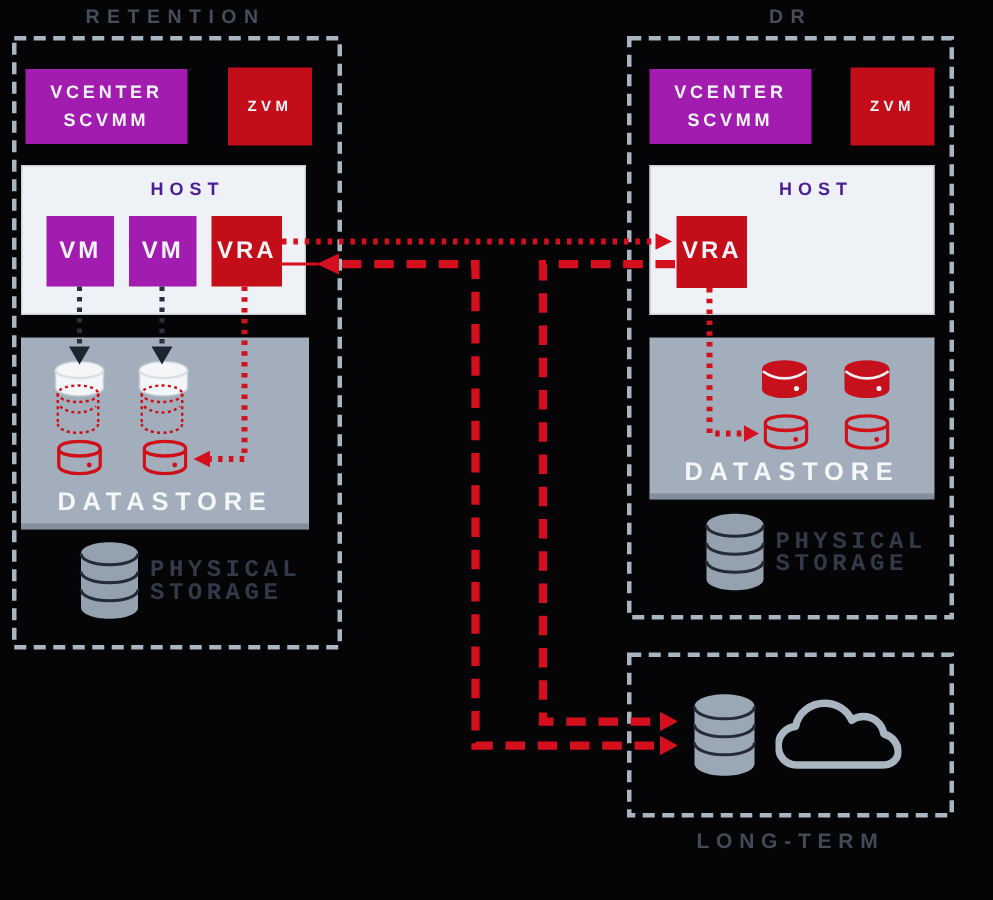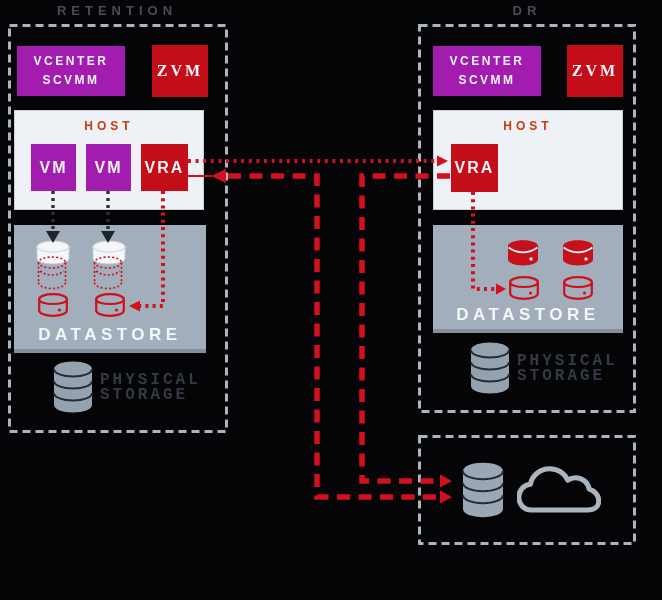--- a/index.html
+++ b/index.html
@@ -10,24 +10,24 @@
   #borders{z-index:0;}
   #lines{z-index:3;}
   .site{position:absolute;z-index:1;}
   .section-label{position:absolute;z-index:1;text-align:center;color:#454e5a;
                  font-size:13px;letter-spacing:5px;}
   .box{position:absolute;display:flex;align-items:center;justify-content:center;
        text-align:center;color:#f2f4f7;}
   .slate{background:#a21caf;}
   .red{background:#c30d18;}
   .mgmt{font-size:12px;letter-spacing:2.5px;line-height:19px;}
-  .zvm{font-size:16px;letter-spacing:3px;font-family:Liberation Serif, serif;}
+  .zvm{font-size:10px;letter-spacing:3px;}
   .host{background:#eef1f5;border:1px solid #c9d1d9;}
   .host-label{position:absolute;top:8px;left:0;width:100%;text-align:center;
-              color:#c2410c;font-size:12px;letter-spacing:4px;}
+              color:#4c1d95;font-size:12px;letter-spacing:4px;padding-left:16px;}
   .vmbox{font-size:16px;letter-spacing:2px;}
   .datastore{background:#a2aebb;box-shadow:inset 0 -4px 0 rgba(40,50,62,.25);}
   .ds-label{position:absolute;left:0;bottom:8px;width:100%;text-align:center;
             color:#f4f6f8;font-size:17px;letter-spacing:4.5px;}
   .phys-text{color:#313a46;font-size:16px;letter-spacing:3px;line-height:15px;font-family:Liberation Mono, monospace;}
   .ltr-label{line-height:18px;font-size:14px;letter-spacing:4.5px;color:#414a56;}
   .icon{position:absolute;}
 </style>
 </head>
 <body>
@@ -197,21 +197,21 @@
         <path d="M2,10 C2,14.8 11,18.2 22,18.2 C33,18.2 42,14.8 42,10"></path>
         <path d="M2,22 C2,26.8 11,30.2 22,30.2 C33,30.2 42,26.8 42,22"></path>
         <path d="M2,34 C2,38.8 11,42.2 22,42.2 C33,42.2 42,38.8 42,34"></path>
       </g>
     </svg>
     <svg class="icon" style="left:99px;top:29px;" width="84" height="52" viewBox="0 0 84 52">
       <path d="M14,46 C6.8,46 1.8,40.2 1.8,33.2 C1.8,26.4 6.6,21 13.4,20.3 C15,11.4 23,4.8 32.8,4.8 C40.8,4.8 47.8,9.3 50.8,16.2 C52.8,14.7 55.6,13.7 58.6,13.7 C65.6,13.7 71.2,18.7 72.2,25.2 C77.8,26.8 81.8,31.6 81.8,37 C81.8,42.4 77.4,46 70.8,46 Z" fill="none" stroke="#a9b5c1" stroke-width="5" stroke-linejoin="round"></path>
     </svg>
   </div>
   <div class="section-label ltr-label" style="left:418px;top:551px;width:218px;">
-    <br>
+    <span>LONG-TERM</span><br>
   </div>
 
   <svg id="lines" class="layer" width="662" height="600">
 
     <g>
       <path d="M188,161 H437" fill="none" stroke="#d40f1e" stroke-width="4" stroke-dasharray="3 4.6"></path>
       <polygon points="448,161 437,155.5 437,166.5" fill="#d40f1e"></polygon>
     </g>
 
     <g>

